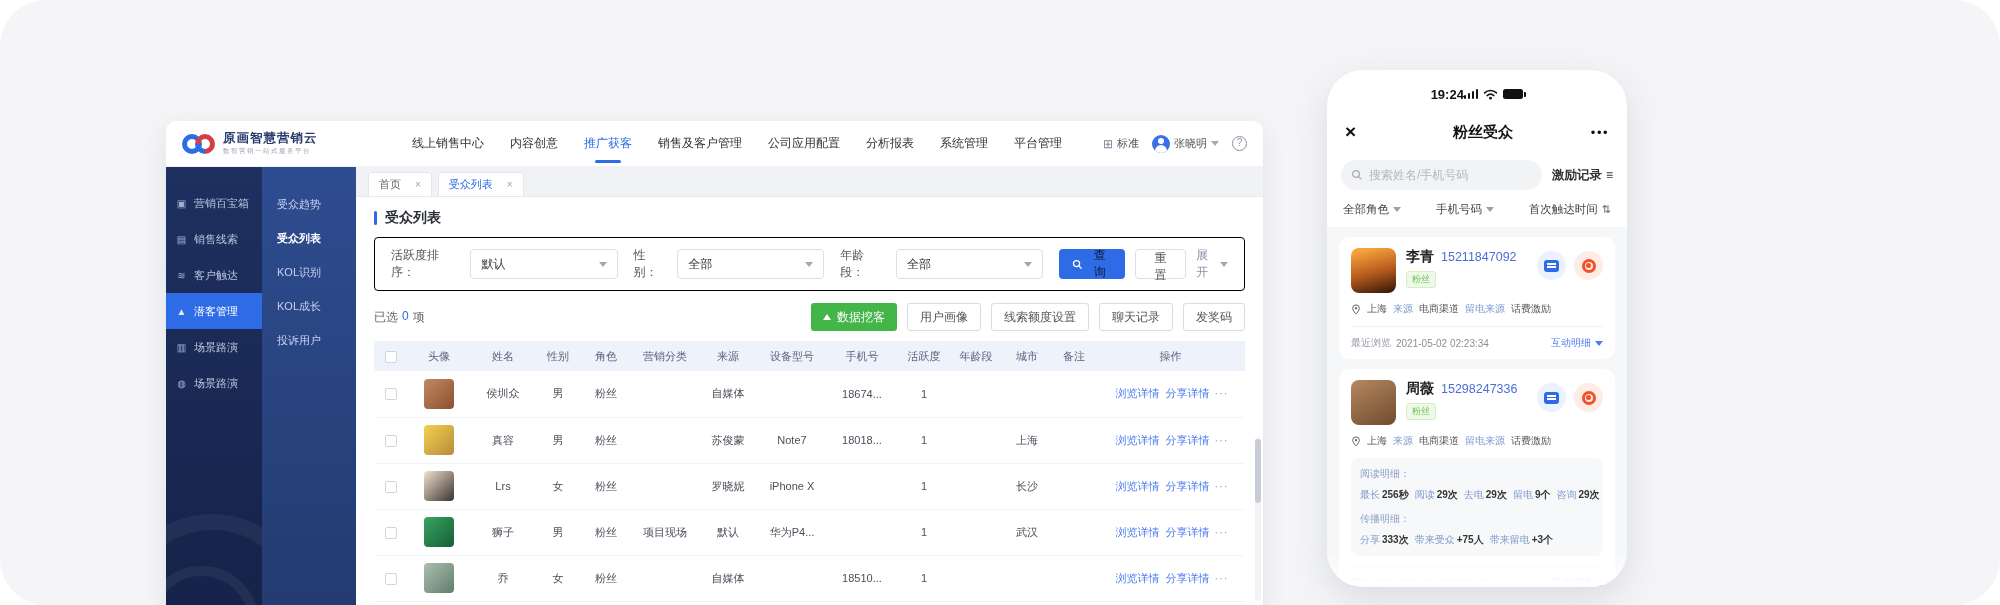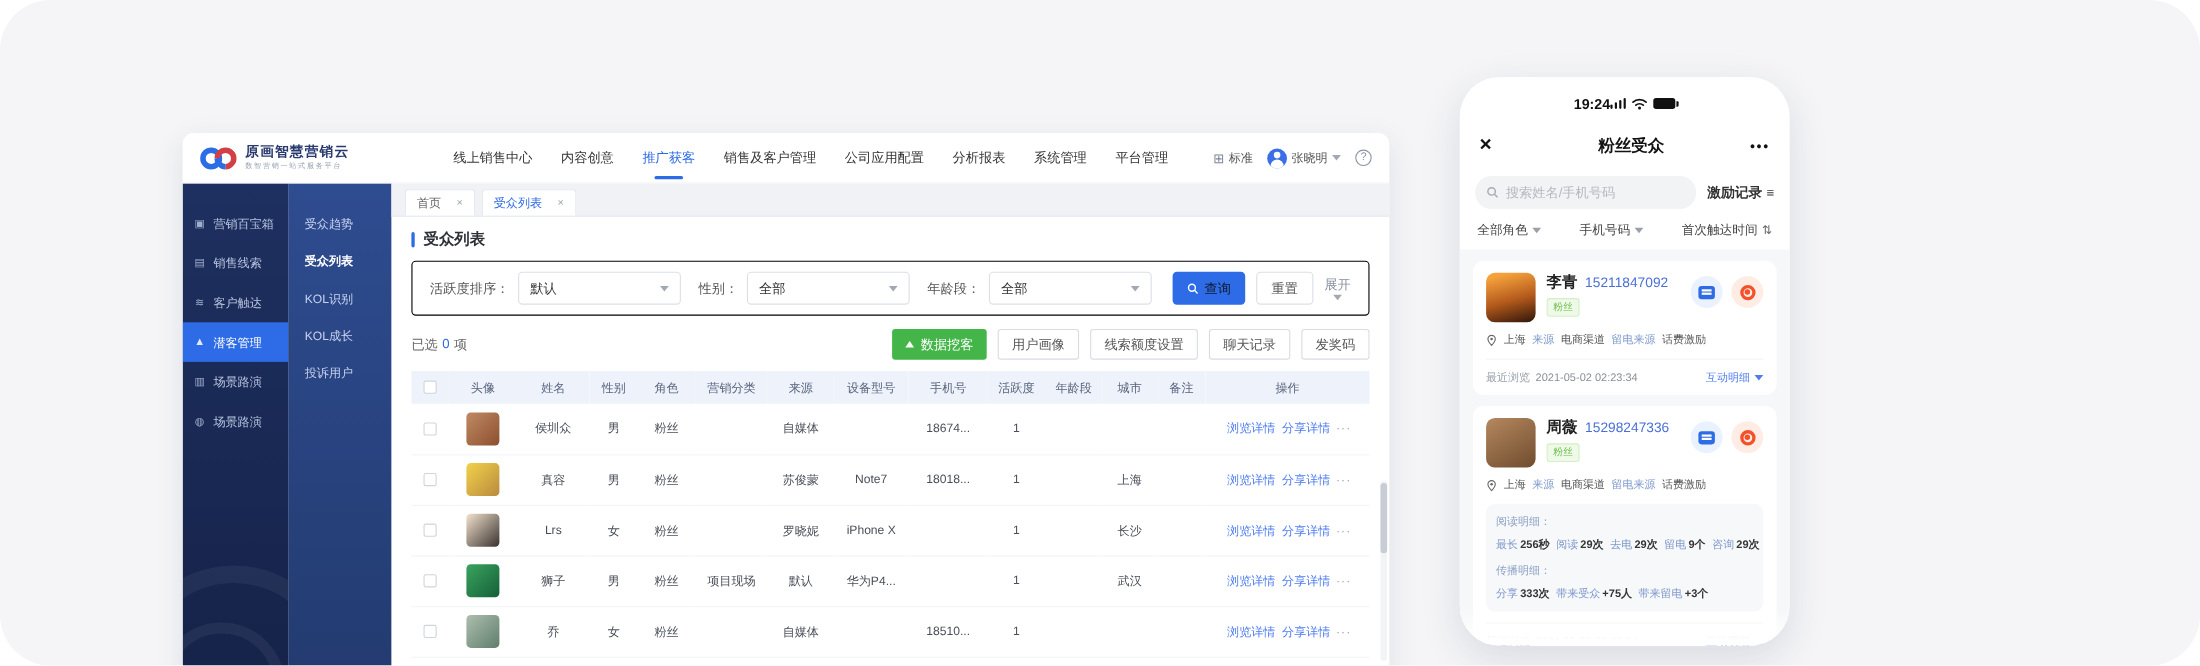--- a/index.html
+++ b/index.html
@@ -52,21 +52,21 @@
   .d-content { flex:1; padding:12px 18px 0; position:relative; min-height:0; }
   .content-title { display:flex; align-items:center; gap:8px; font-size:14px; font-weight:bold; color:#2b2f36; margin-bottom:10px; }
   .content-title .bar { width:3px; height:14px; background:#2e6be6; border-radius:2px; }
 
   .filter-panel { border:1px solid #000000; border-radius:4px; padding:9px 16px; display:flex; align-items:center; gap:16px; }
   .f-group { display:flex; align-items:center; gap:8px; font-size:12px; color:#555; }
   .select { width:148px; height:30px; border:1px solid #dcdfe6; border-radius:4px; background:#fff; display:flex; align-items:center; justify-content:space-between; padding:0 10px; font-size:12px; color:#333; cursor:pointer; }
   .f-buttons { margin-left:auto; display:flex; align-items:center; gap:10px; }
   .btn-primary { height:30px; background:#2e6be6; color:#0f172a; border:none; border-radius:4px; padding:0 13px; font-size:12px; display:flex; align-items:center; gap:5px; cursor:pointer; }
   .btn-plain { height:30px; background:#fff; border:1px solid #dcdfe6; border-radius:4px; padding:0 13px; font-size:12px; color:#555; cursor:pointer; }
-  .expand-link { font-size:12px; color:#8a94a6; display:flex; align-items:center; gap:0; cursor:pointer;flex-direction:column; }
+  .expand-link { font-size:12px; color:#8a94a6; display:flex; align-items:center; gap:0; cursor:pointer; }
 
   .action-row { display:flex; align-items:center; margin:12px 0 10px; }
   .sel-text { font-size:12px; color:#666; display:flex; gap:4px; }
   .sel-text b { color:#2e6be6; font-weight:normal; }
   .a-buttons { margin-left:auto; display:flex; gap:10px; }
   .btn-green { height:28px; background:#44b549; color:#fff; border:none; border-radius:3px; padding:0 12px; font-size:12px; display:flex; align-items:center; gap:6px; cursor:pointer; }
   .tri-up { width:0; height:0; border-left:4px solid transparent; border-right:4px solid transparent; border-bottom:6px solid #fff; display:inline-block; }
   .btn-white { height:28px; background:#fff; border:1px solid #d9dce3; border-radius:3px; padding:0 12px; font-size:12px; color:#555; cursor:pointer; }
 
   table { width:100%; border-collapse:collapse; table-layout:fixed; }

